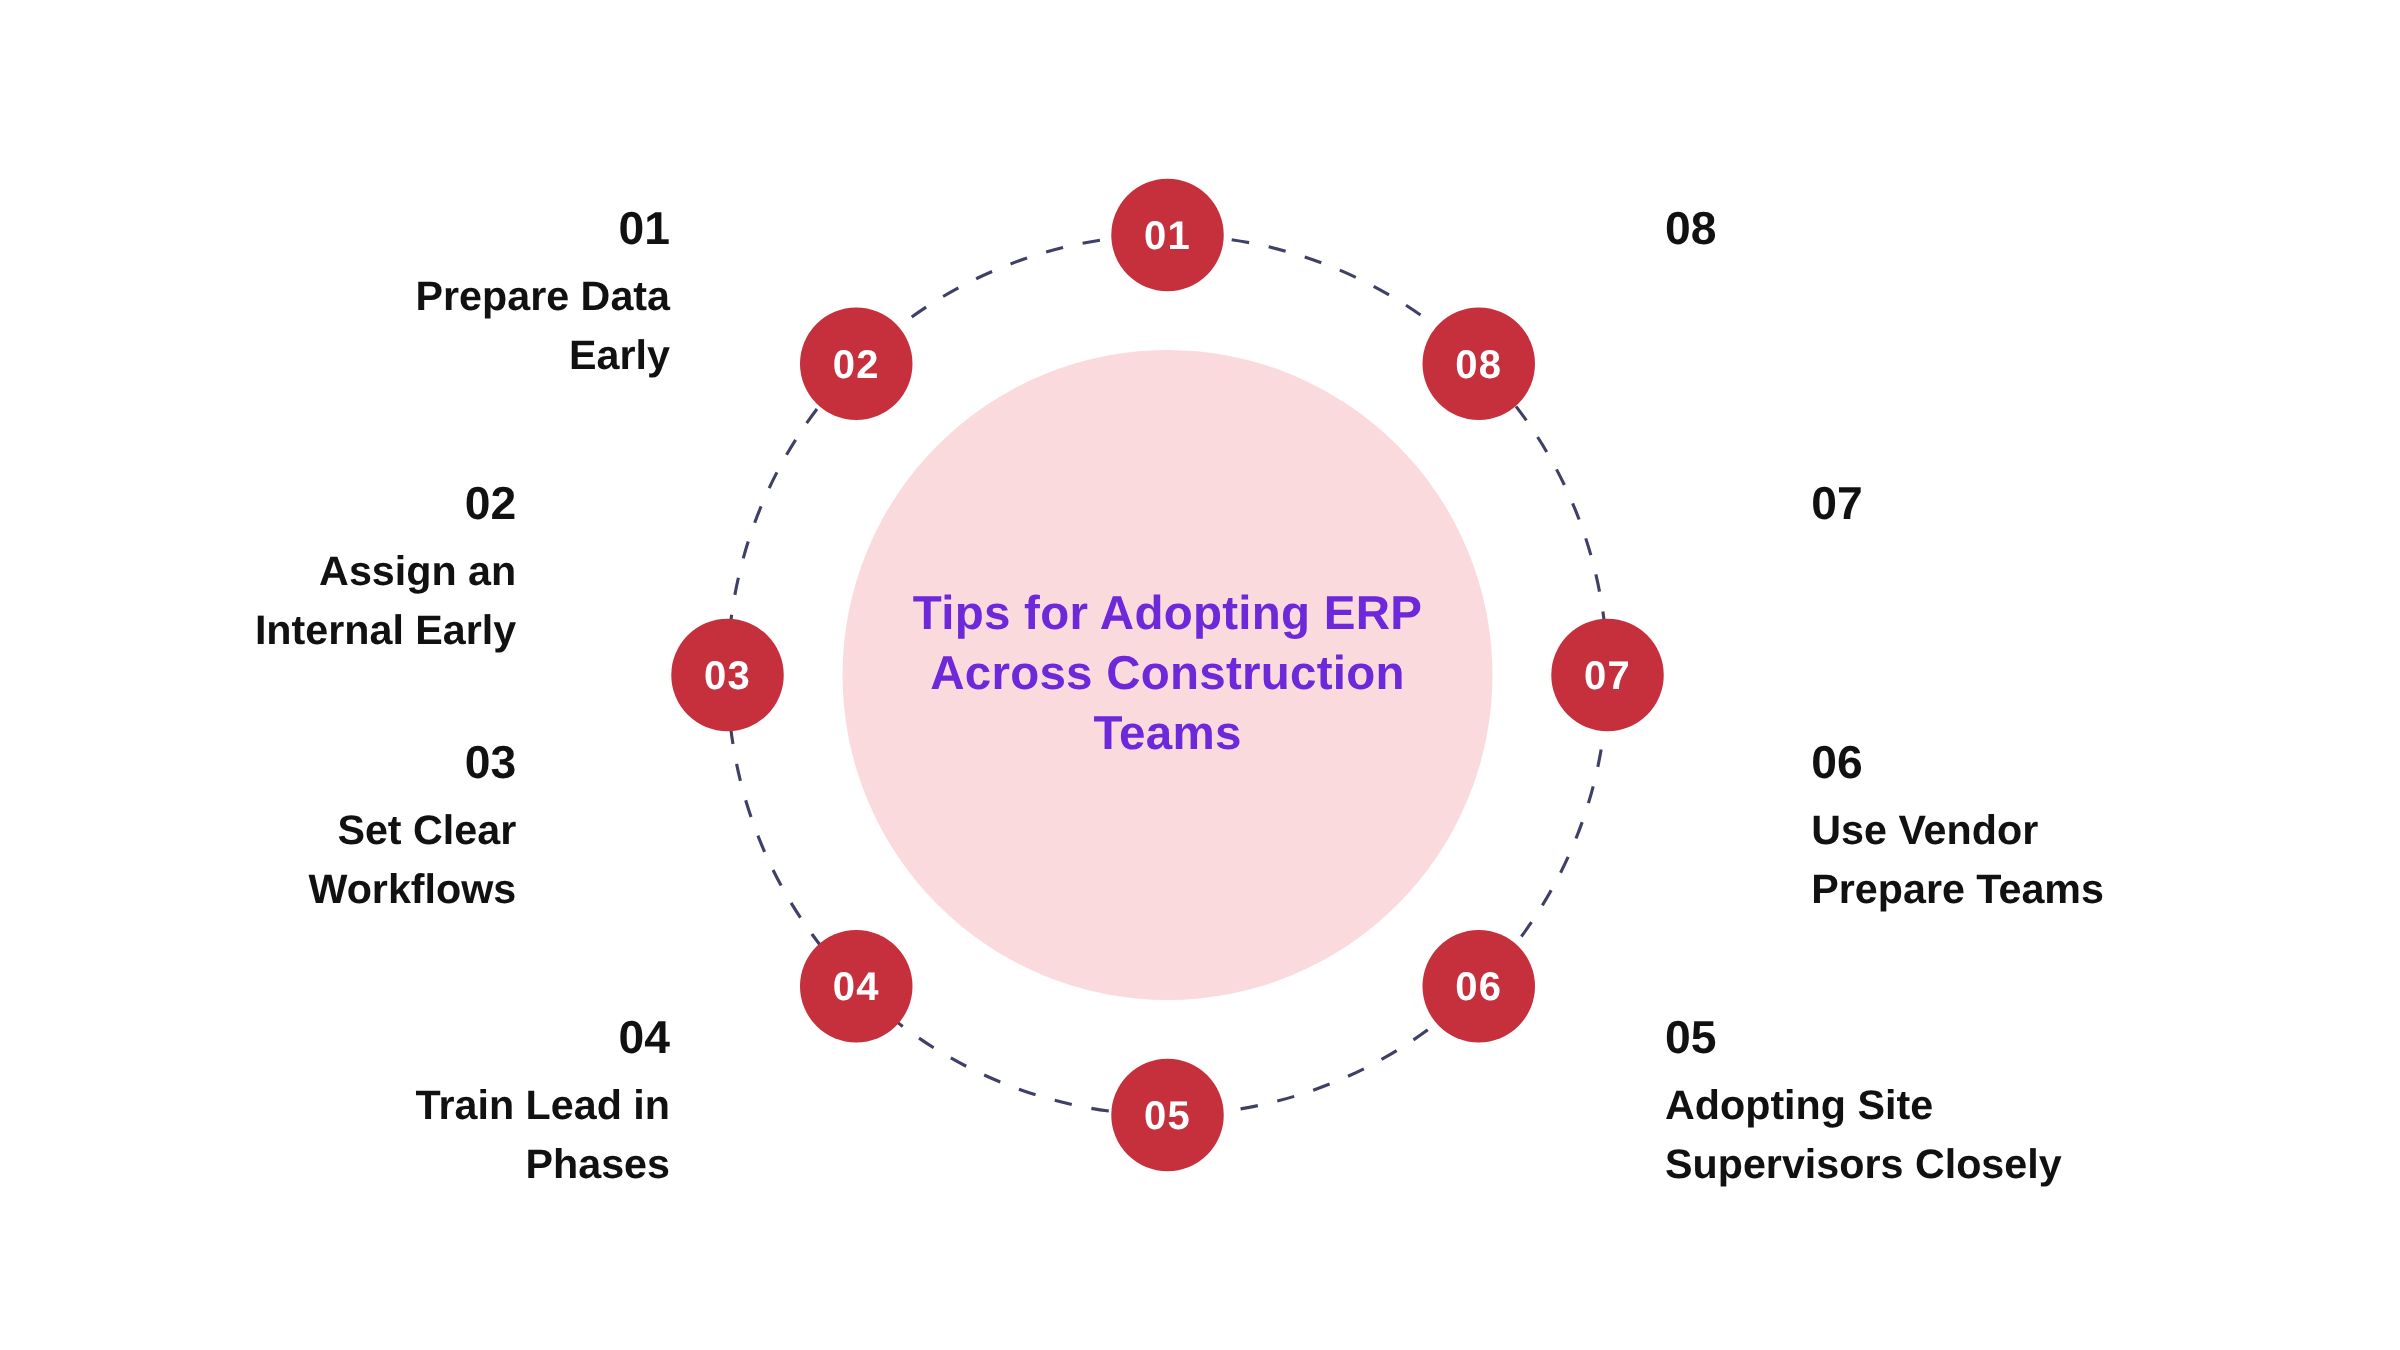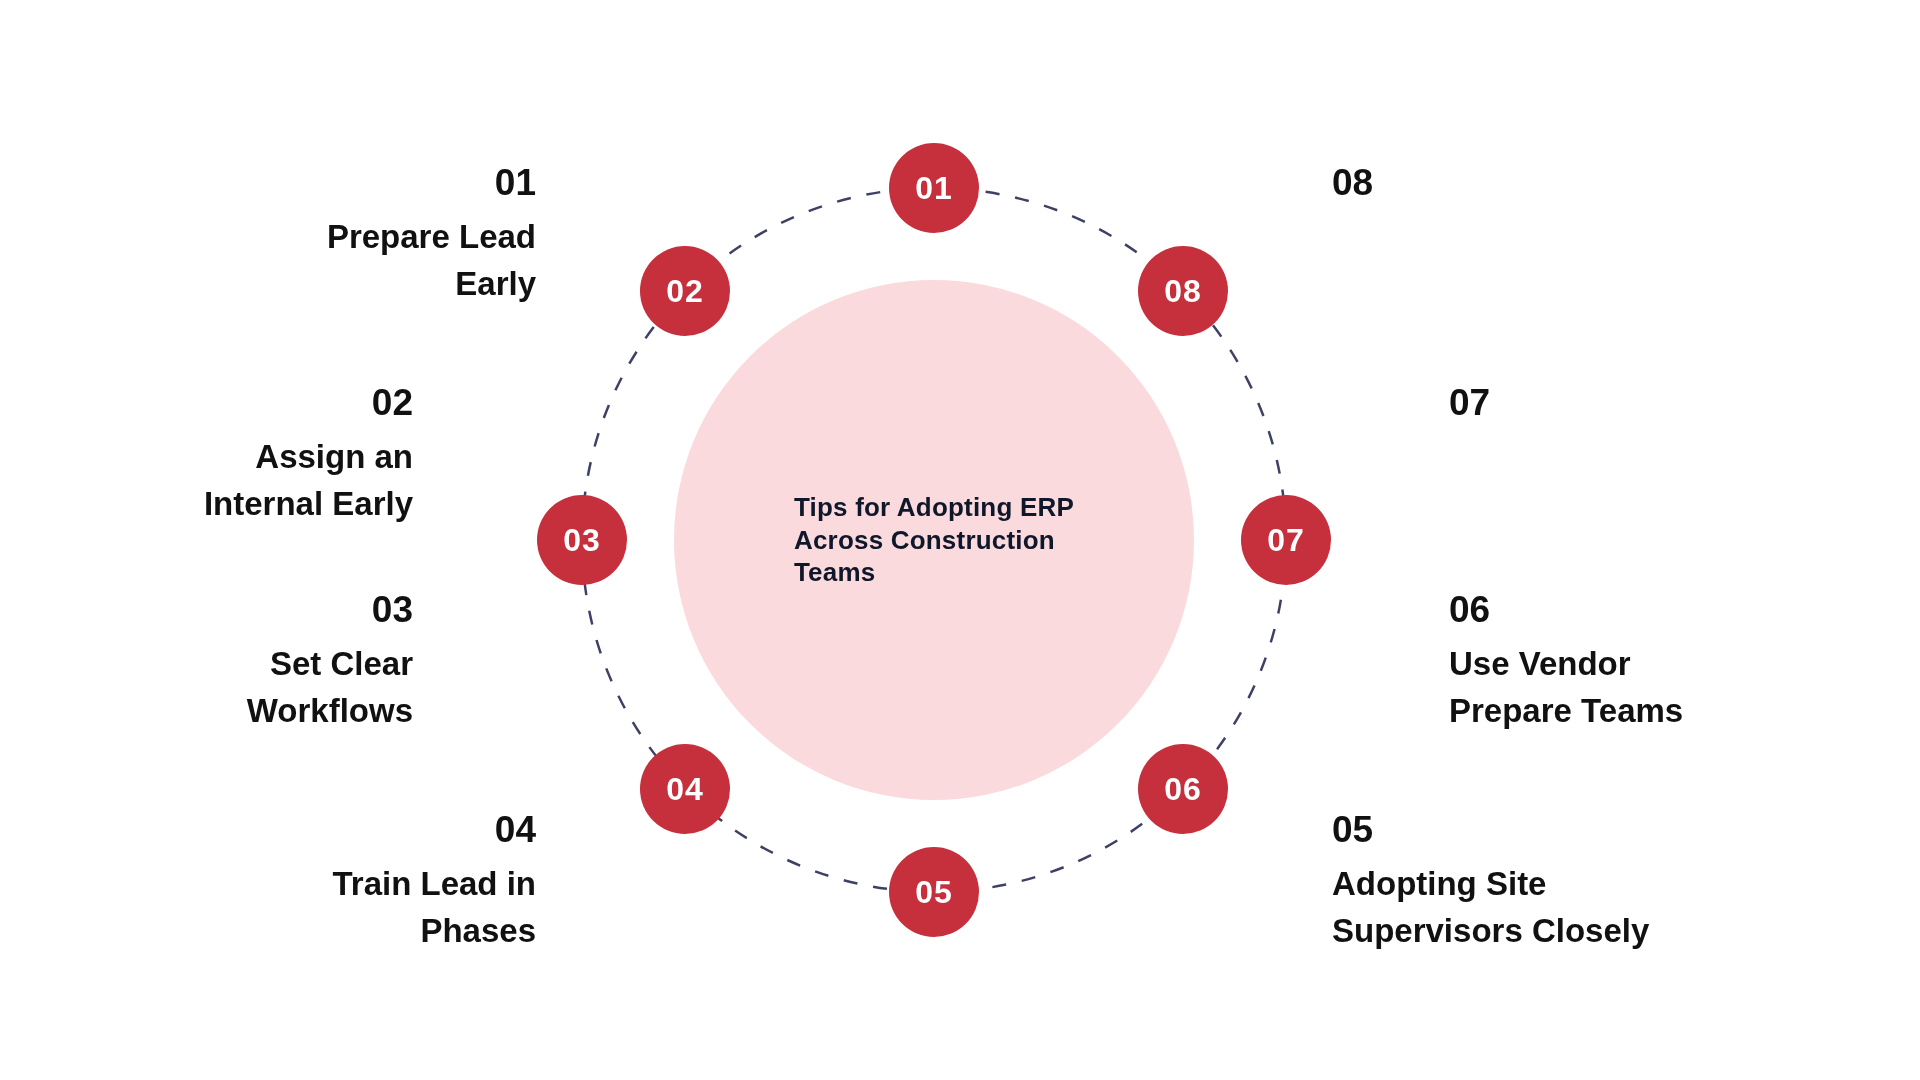--- a/index.html
+++ b/index.html
@@ -20,25 +20,25 @@
     position: absolute;
     left: 674px; top: 280px;
     width: 520px; height: 520px;
     border-radius: 50%;
     background: #FBDADE;
     display: flex;
     align-items: center;
     justify-content: center;
   }
   .center-title {
-    font-size: 26px;
+    font-size: 38px;
     font-weight: 700;
     line-height: 1.26;
-    color: #0f172a;
-    text-align: left;
+    color: #6d28d9;
+    text-align: center;
     white-space: pre-line;
     letter-spacing: 0.2px;
   }
 
   
   .node {
     position: absolute;
     width: 90px; height: 90px;
     border-radius: 50%;
     background: #C62F3C;
@@ -120,21 +120,21 @@
     </div>
   <div class="node" id="node-7">
       <span>07</span>
     </div>
   <div class="node" id="node-8">
       <span>08</span>
     </div>
 
   <div class="step-label align-right" id="label-1">
     <div class="step-number">01</div>
-    <div class="step-text">Prepare Lead
+    <div class="step-text">Prepare Data
 Early</div>
   </div>
   <div class="step-label align-right" id="label-2">
     <div class="step-number">02</div>
     <div class="step-text">Assign an
 Internal Early</div>
   </div>
   <div class="step-label align-right" id="label-3">
     <div class="step-number">03</div>
     <div class="step-text">Set Clear

